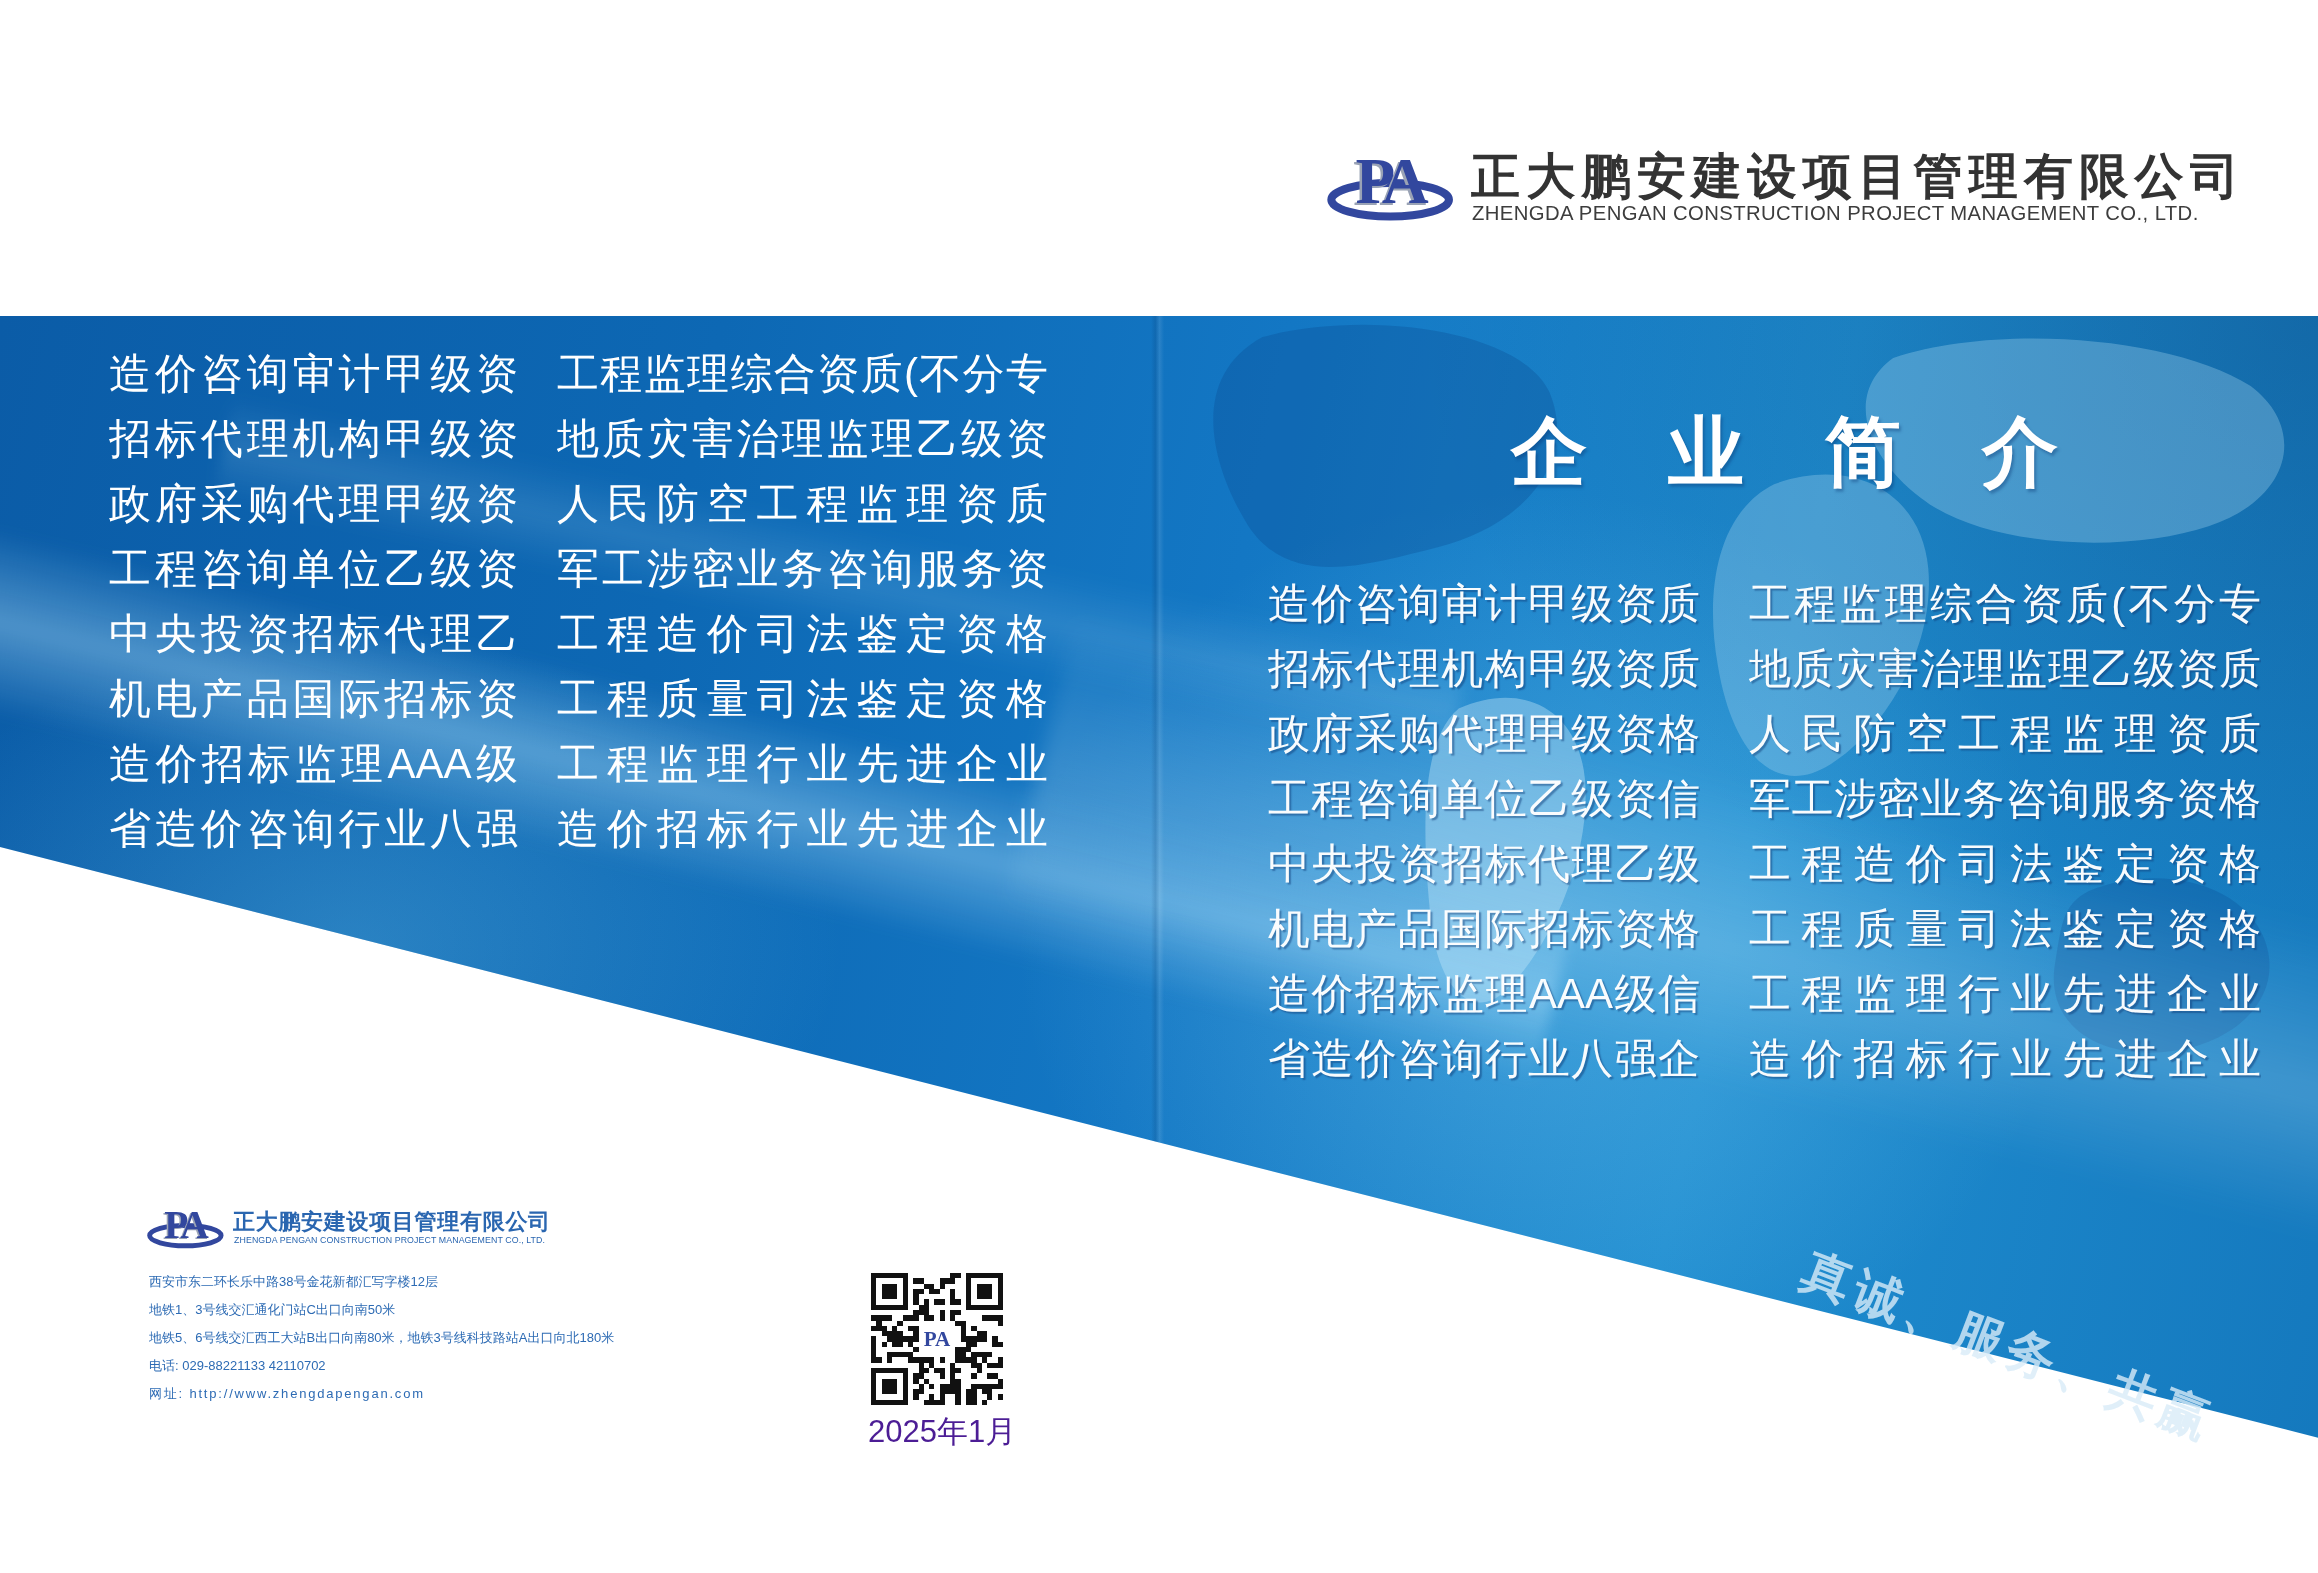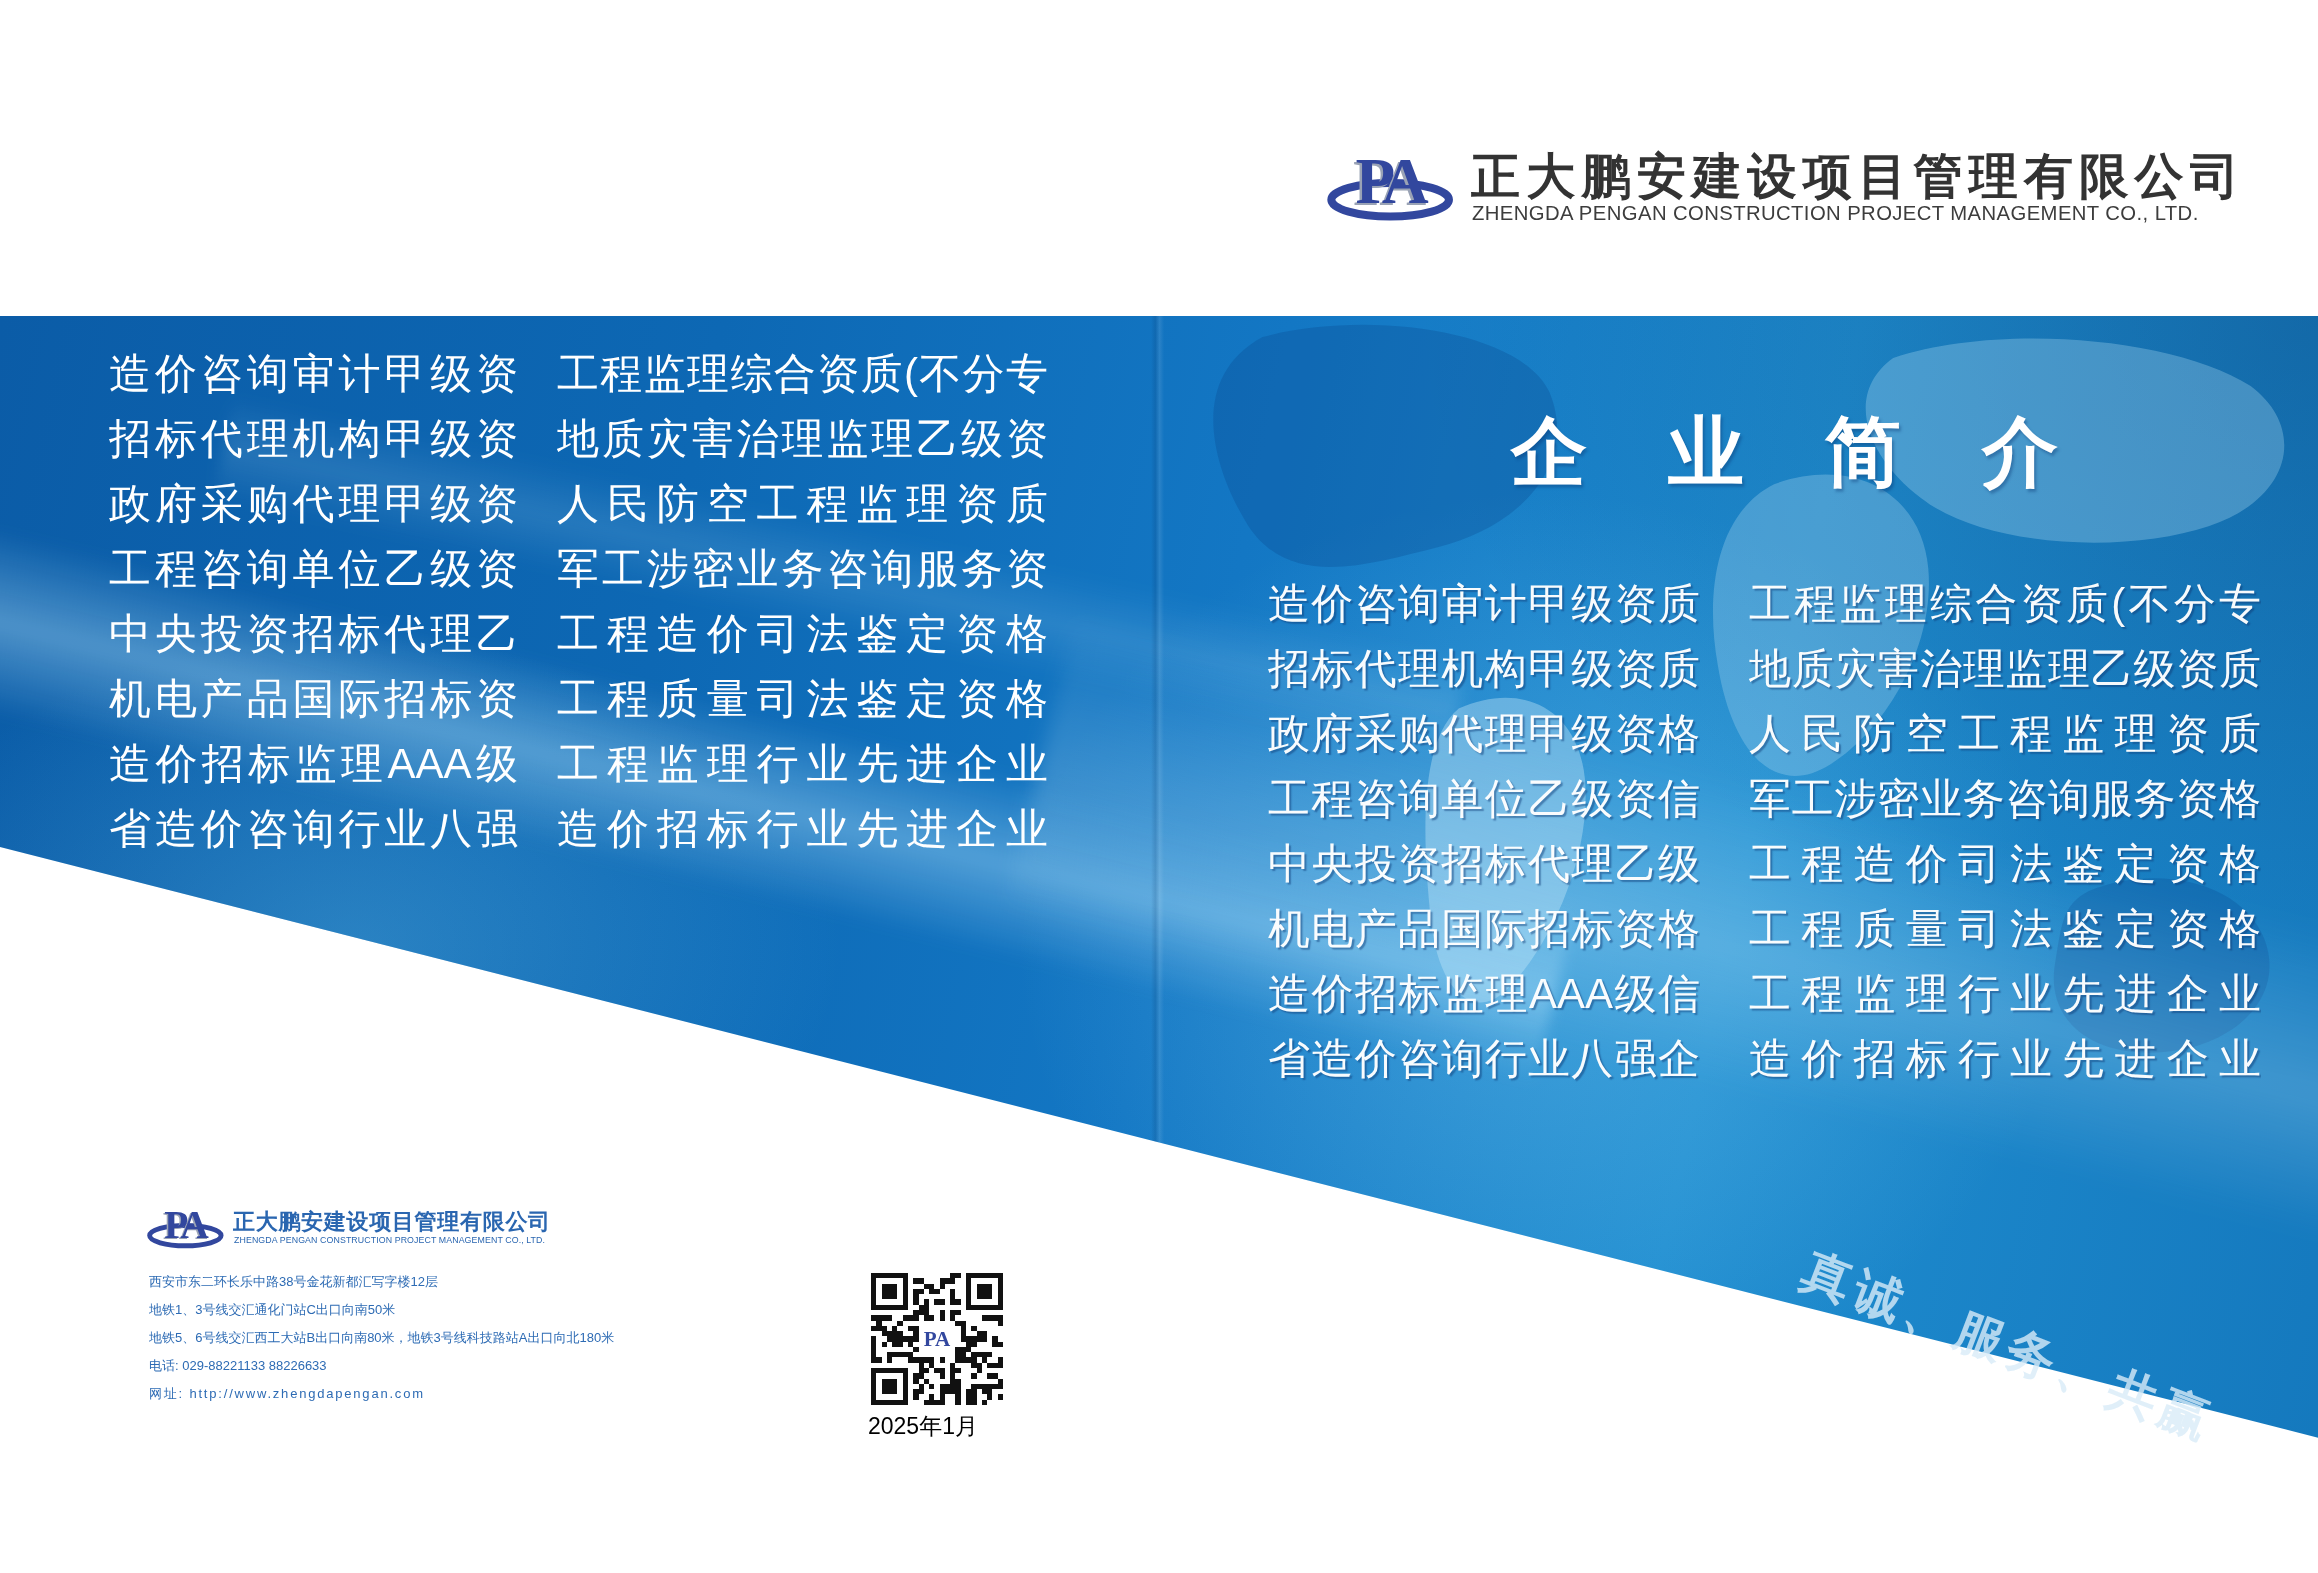--- a/index.html
+++ b/index.html
@@ -59,21 +59,21 @@
   .brand-en-top{position:absolute;left:1472px;top:202px;font-size:20.3px;color:#3d3d3d;letter-spacing:0.4px;white-space:nowrap}
   .brand-zh-small{position:absolute;left:233px;top:1207px;font-size:22px;font-weight:bold;color:#2a66b0;
     letter-spacing:0.7px;white-space:nowrap}
   .brand-en-small{position:absolute;left:234px;top:1235px;font-size:8.8px;color:#2a66b0;letter-spacing:0.1px;white-space:nowrap}
   
   .contact{position:absolute;left:149px;top:1268px;width:841px;color:#2d6bb4}
   .contact-line{height:28px;line-height:28px;font-size:13px;white-space:nowrap}
   .contact-line:nth-child(5),.contact-line:nth-child(6){letter-spacing:1.8px}
   
   .qr-box{position:absolute;left:871px;top:1273px;width:132px;height:132px;background:#ffffff}
-  .qr-caption{position:absolute;left:868px;top:1411px;width:137px;text-align:left;font-size:23px;color:#000000;white-space:nowrap}
+  .qr-caption{position:absolute;left:868px;top:1411px;width:137px;text-align:right;font-size:31px;color:#4c1d95;white-space:nowrap}
 </style>
 </head>
 <body>
 
 <div class="blue-band">
   <div class="band-layer glow-center"></div>
   <div class="band-layer glow-left"></div>
   <div class="band-layer tint-topright"></div>
 
   <svg class="band-layer world-map" viewBox="0 0 1657 1250">
@@ -118,21 +118,21 @@
   <text x="42" y="101" font-family="Liberation Serif, DejaVu Serif, serif" font-size="105" font-weight="bold" fill="#9aa3b5" letter-spacing="-14">PA</text>
   <text x="46" y="98" font-family="Liberation Serif, DejaVu Serif, serif" font-size="105" font-weight="bold" fill="#32479e" letter-spacing="-14">PA</text>
 </svg>
 <div class="brand-zh-small">正大鹏安建设项目管理有限公司</div>
 <div class="brand-en-small">ZHENGDA PENGAN CONSTRUCTION PROJECT MANAGEMENT CO., LTD.</div>
 
 <div class="contact">
   <div class="contact-line">西安市东二环长乐中路38号金花新都汇写字楼12层</div>
   <div class="contact-line">地铁1、3号线交汇通化门站C出口向南50米</div>
   <div class="contact-line">地铁5、6号线交汇西工大站B出口向南80米，地铁3号线科技路站A出口向北180米</div>
-  <div class="contact-line">电话: 029-88221133  88226633</div>
+  <div class="contact-line">电话: 029-88221133  42110702</div>
   <div class="contact-line">网址: http://www.zhengdapengan.com</div>
 </div>
 
 <div class="qr-box" id="qr"><svg width="132" height="132" viewBox="0 0 25 25" shape-rendering="crispEdges">
       <rect x="15" y="0" width="1" height="1" fill="#111111"></rect>
       <rect x="16" y="0" width="1" height="1" fill="#111111"></rect>
       <rect x="8" y="1" width="1" height="1" fill="#111111"></rect>
       <rect x="9" y="1" width="1" height="1" fill="#111111"></rect>
       <rect x="13" y="1" width="1" height="1" fill="#111111"></rect>
       <rect x="14" y="1" width="1" height="1" fill="#111111"></rect>

